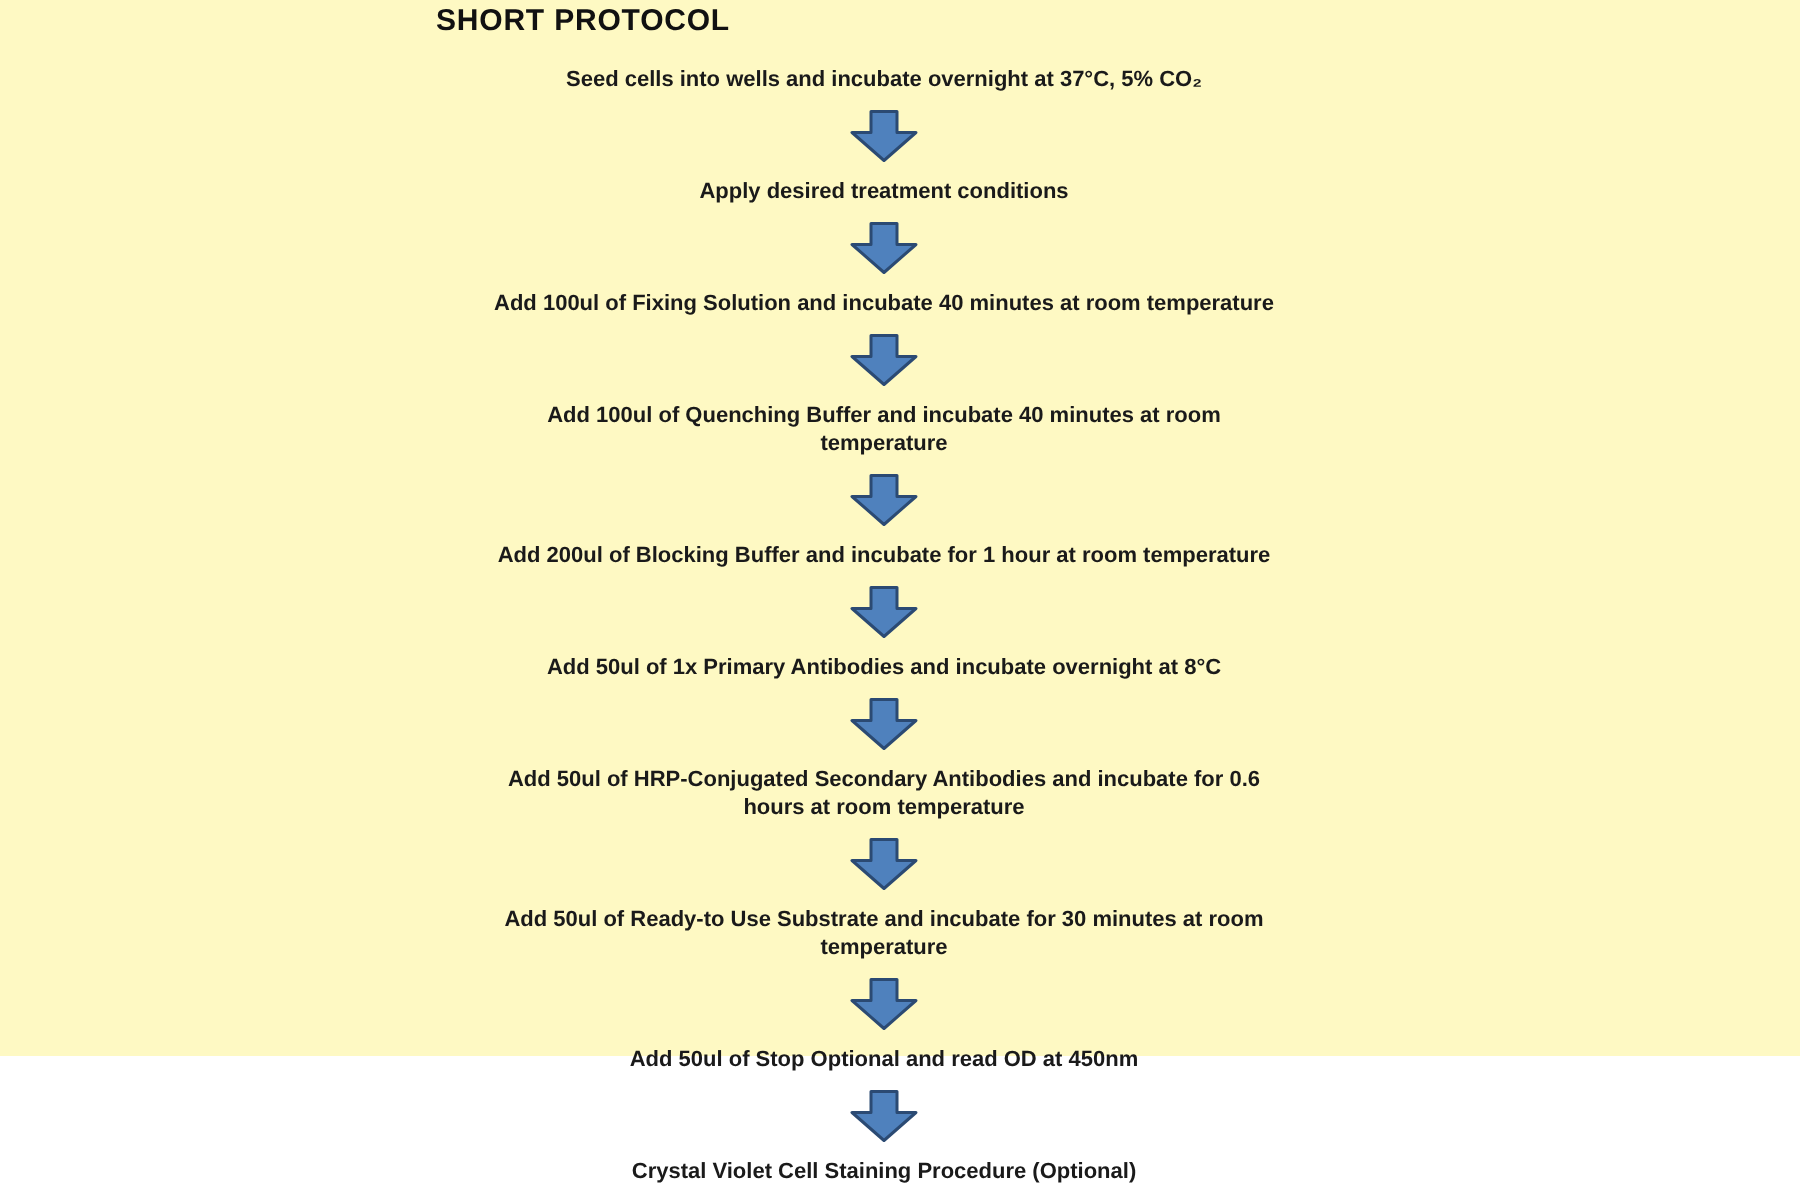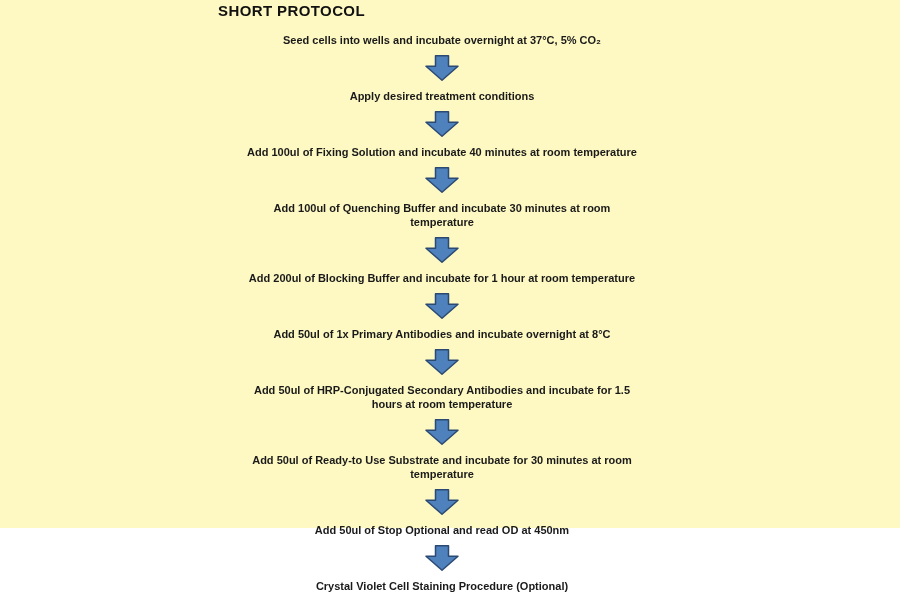--- a/index.html
+++ b/index.html
@@ -69,40 +69,40 @@
         <svg viewBox="0 0 34 26" xmlns="http://www.w3.org/2000/svg">
           <path d="M10.5 0.75 H23.5 V11.25 H33 L17 25.25 L1 11.25 H10.5 Z" fill="#4F81BD" stroke="#2B4A73" stroke-width="1.5" stroke-linejoin="round"></path>
         </svg>
       </div>
       <div class="step">Add 100ul of Fixing Solution and incubate 40 minutes at room temperature</div>
       <div class="arrow">
         <svg viewBox="0 0 34 26" xmlns="http://www.w3.org/2000/svg">
           <path d="M10.5 0.75 H23.5 V11.25 H33 L17 25.25 L1 11.25 H10.5 Z" fill="#4F81BD" stroke="#2B4A73" stroke-width="1.5" stroke-linejoin="round"></path>
         </svg>
       </div>
-      <div class="step">Add 100ul of Quenching Buffer and incubate 30 minutes at room
+      <div class="step">Add 100ul of Quenching Buffer and incubate 40 minutes at room
 temperature</div>
       <div class="arrow">
         <svg viewBox="0 0 34 26" xmlns="http://www.w3.org/2000/svg">
           <path d="M10.5 0.75 H23.5 V11.25 H33 L17 25.25 L1 11.25 H10.5 Z" fill="#4F81BD" stroke="#2B4A73" stroke-width="1.5" stroke-linejoin="round"></path>
         </svg>
       </div>
       <div class="step">Add 200ul of Blocking Buffer and incubate for 1 hour at room temperature</div>
       <div class="arrow">
         <svg viewBox="0 0 34 26" xmlns="http://www.w3.org/2000/svg">
           <path d="M10.5 0.75 H23.5 V11.25 H33 L17 25.25 L1 11.25 H10.5 Z" fill="#4F81BD" stroke="#2B4A73" stroke-width="1.5" stroke-linejoin="round"></path>
         </svg>
       </div>
       <div class="step">Add 50ul of 1x Primary Antibodies and incubate overnight at 8°C</div>
       <div class="arrow">
         <svg viewBox="0 0 34 26" xmlns="http://www.w3.org/2000/svg">
           <path d="M10.5 0.75 H23.5 V11.25 H33 L17 25.25 L1 11.25 H10.5 Z" fill="#4F81BD" stroke="#2B4A73" stroke-width="1.5" stroke-linejoin="round"></path>
         </svg>
       </div>
-      <div class="step">Add 50ul of HRP-Conjugated Secondary Antibodies and incubate for 1.5
+      <div class="step">Add 50ul of HRP-Conjugated Secondary Antibodies and incubate for 0.6
 hours at room temperature</div>
       <div class="arrow">
         <svg viewBox="0 0 34 26" xmlns="http://www.w3.org/2000/svg">
           <path d="M10.5 0.75 H23.5 V11.25 H33 L17 25.25 L1 11.25 H10.5 Z" fill="#4F81BD" stroke="#2B4A73" stroke-width="1.5" stroke-linejoin="round"></path>
         </svg>
       </div>
       <div class="step">Add 50ul of Ready-to Use Substrate and incubate for 30 minutes at room
 temperature</div>
       <div class="arrow">
         <svg viewBox="0 0 34 26" xmlns="http://www.w3.org/2000/svg">

